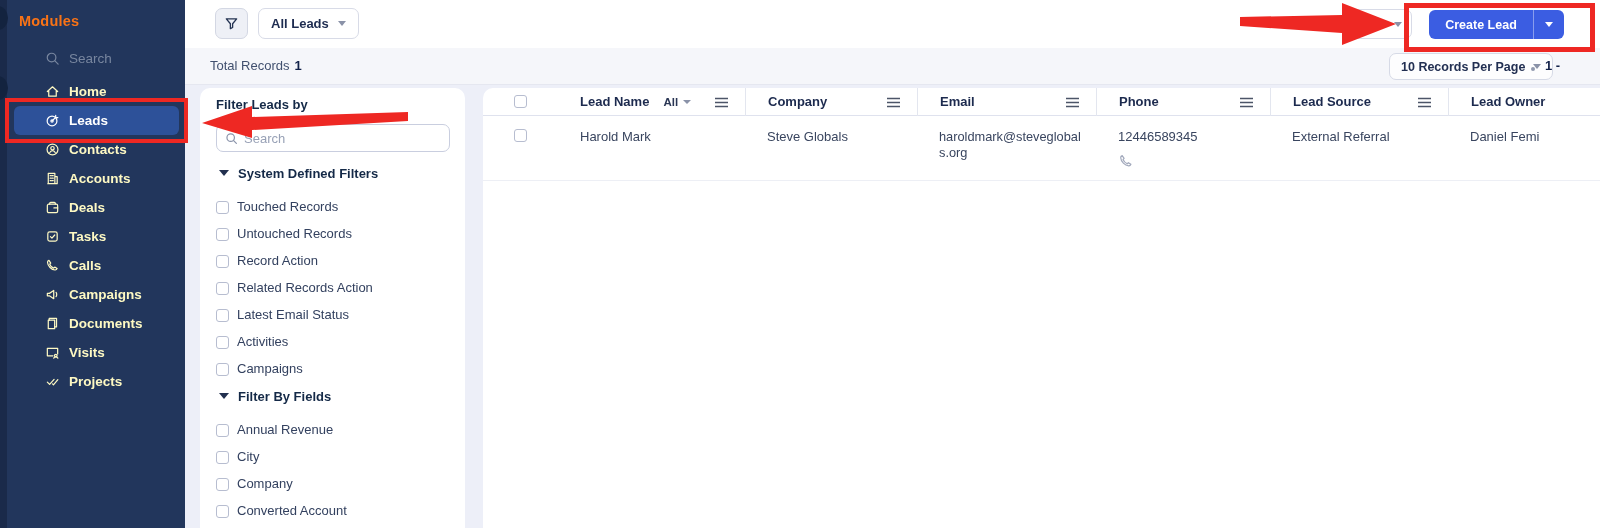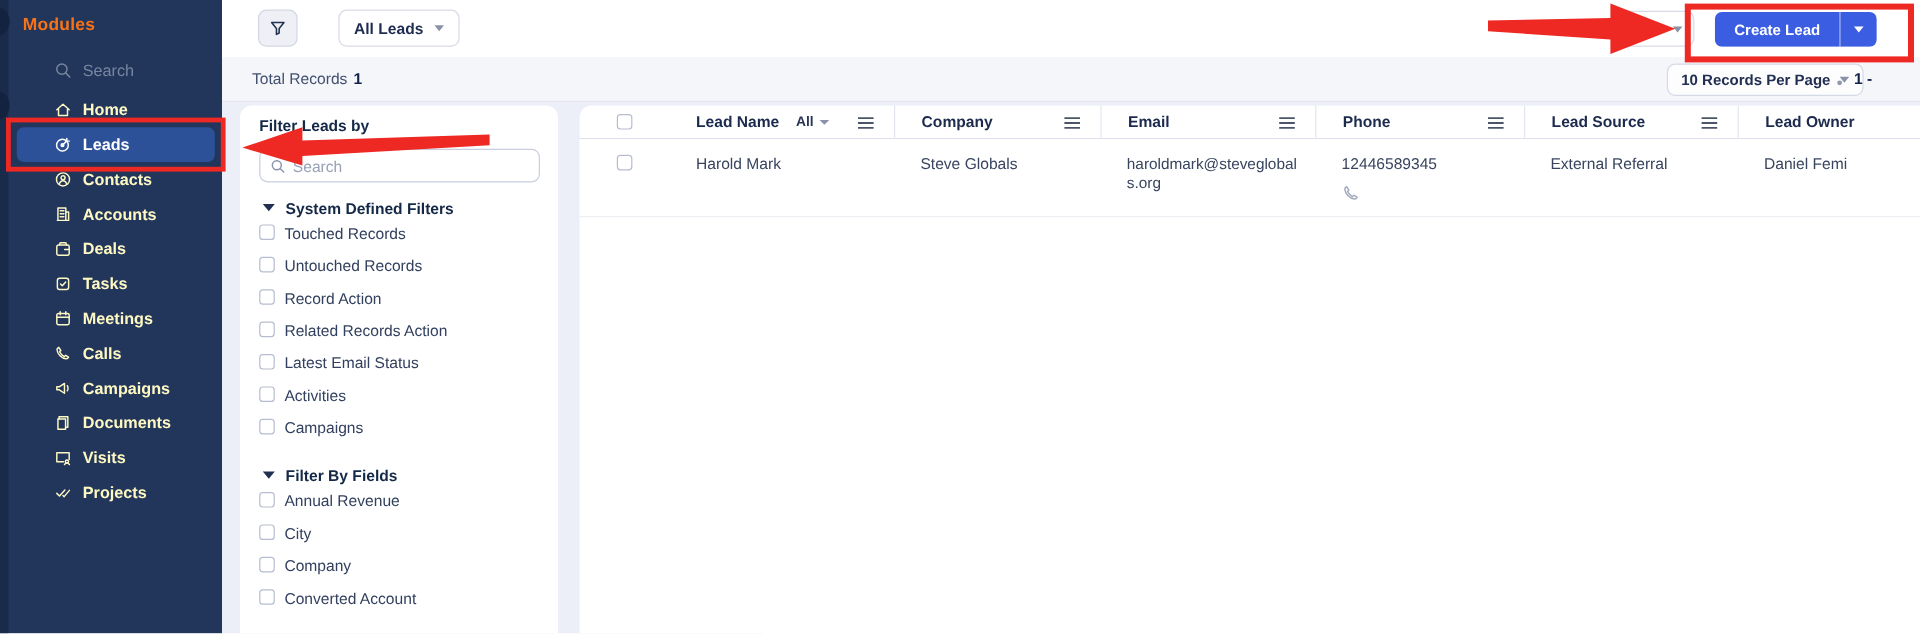--- a/index.html
+++ b/index.html
@@ -21,21 +21,21 @@
   .sb-ic { width:16px; height:16px; display:inline-flex; align-items:center; justify-content:center; flex:0 0 16px; }
   .sb-ic svg { width:15px; height:15px; stroke:currentColor; fill:none; stroke-width:1.3; stroke-linecap:round; stroke-linejoin:round; }
 
   
   .topbar { position:absolute; left:185px; top:0; width:1415px; height:48px; background:#ffffff; z-index:1; }
   .filter-btn { position:absolute; left:30px; top:8px; width:33px; height:31px; background:#eef0f6;
                 border:1px solid #d3d7e3; border-radius:7px; display:flex; align-items:center; justify-content:center; cursor:pointer; }
   .filter-btn svg { width:15px; height:15px; stroke:#243352; fill:none; stroke-width:1.4; stroke-linejoin:round; }
   .allleads-btn { position:absolute; left:73px; top:8px; height:31px; padding:0 12px; background:#fff;
                   border:1px solid #d8dbe7; border-radius:7px; display:flex; align-items:center; gap:9px;
-                  font-weight:bold; color:#1e2c50; font-size:13px; cursor:pointer;margin-left:24px; }
+                  font-weight:bold; color:#1e2c50; font-size:13px; cursor:pointer; }
   .caret { width:0; height:0; border-left:4.5px solid transparent; border-right:4.5px solid transparent; border-top:5px solid #8a92a8; }
   .hidden-dd { position:absolute; left:1163px; top:9px; width:64px; height:30px; background:#fff;
                border:1px solid #d8dbe7; border-radius:7px; display:flex; align-items:center; justify-content:flex-end; padding-right:9px; cursor:pointer; }
   .create-wrap { position:absolute; left:1244px; top:10px; height:29px; display:flex; border-radius:6px; overflow:hidden; }
   .create-main { background:#3b5de2; color:#fff; border:none; font-family:inherit; font-size:12.5px; font-weight:bold;
                  width:104px; height:29px; cursor:pointer; }
   .create-caret { background:#3b5de2; border:none; border-left:1px solid rgba(255,255,255,.4); width:31px; height:29px;
                   display:flex; align-items:center; justify-content:center; cursor:pointer; }
   .create-caret .caret { border-top-color:#ffffff; }
 
@@ -55,21 +55,21 @@
   .fp-title { position:absolute; left:16px; top:9px; font-size:13px; font-weight:bold; color:#142947; }
   .fp-search { position:absolute; left:16px; top:36px; width:234px; height:28px; border:1px solid #c9cedf; border-radius:7px;
                background:#fff; display:flex; align-items:center; padding:0 8px; gap:6px; }
   .fp-search svg { width:13px; height:13px; stroke:#8b94ab; fill:none; stroke-width:1.5; stroke-linecap:round; flex:0 0 13px; }
   .fp-search input { border:none; outline:none; width:100%; font-family:inherit; font-size:13px; color:#33415f; background:transparent; }
   .fp-search input::placeholder { color:#98a1b6; }
   .fp-body { position:absolute; left:0; top:76px; width:265px; }
   .fp-sec-head { display:flex; align-items:center; gap:9px; padding-left:19px; height:18px; margin-bottom:5px; cursor:pointer; }
   .fp-sec-head .tri { width:0; height:0; border-left:5px solid transparent; border-right:5px solid transparent; border-top:6px solid #22304f; }
   .fp-sec-title { font-size:13px; font-weight:bold; color:#142947; }
-  .fp-row { display:flex; align-items:flex-start; gap:8px; height:27px; padding-left:16px; cursor:pointer; }
+  .fp-row { display:flex; align-items:flex-end; gap:8px; height:27px; padding-left:16px; cursor:pointer; }
   .cbx { width:13px; height:13px; border:1.5px solid #b7bdd0; border-radius:3px; background:#fff; flex:0 0 13px; cursor:pointer; }
   .fp-row span { font-size:13px; color:#33415f; }
   .fp-gap { height:11px; }
 
   
   .table-card { position:absolute; left:483px; top:88px; width:1117px; height:440px; background:#ffffff; border-radius:10px 0 0 0; z-index:1; }
   .t-head { display:flex; height:28px; border-bottom:1px solid #dfe2ee; align-items:center; }
   .t-row { display:flex; min-height:50px; border-bottom:1px solid #edeff5; align-items:flex-start; background:#fff; }
   .col-sel { width:75px; flex:0 0 75px; display:flex; justify-content:center; align-items:center; }
   .col-1 { width:187px; flex:0 0 187px; } .col-2 { width:172px; flex:0 0 172px; }
@@ -172,29 +172,20 @@
       <div class="sb-item">
         <span class="sb-ic">
           <svg viewBox="0 0 16 16">
               <rect x="3" y="3" width="10" height="10" rx="2"></rect>
               <path d="M5.8 8.2l1.6 1.6 3-3.4"></path>
             </svg>
         </span>
         <span>Tasks</span>
       </div>
 
-      <div class="sb-item">
-        <span class="sb-ic">
-          <svg viewBox="0 0 16 16">
-              <rect x="2.5" y="3.5" width="11" height="10" rx="1.5"></rect>
-              <path d="M5.5 2v2.6M10.5 2v2.6M2.5 6.8h11"></path>
-            </svg>
-        </span>
-        <span>Meetings</span>
-      </div>
 
       <div class="sb-item">
         <span class="sb-ic">
           <svg viewBox="0 0 16 16">
               <path d="M4.2 2.6c-1 .4-1.6 1.2-1.5 2.2.3 3.9 4.1 7.7 8 8 1 .1 1.8-.5 2.2-1.5l-2.5-1.6-1.2 1.1c-1.8-.8-3.4-2.4-4.2-4.2l1.1-1.2z"></path>
             </svg>
         </span>
         <span>Calls</span>
       </div>
 

